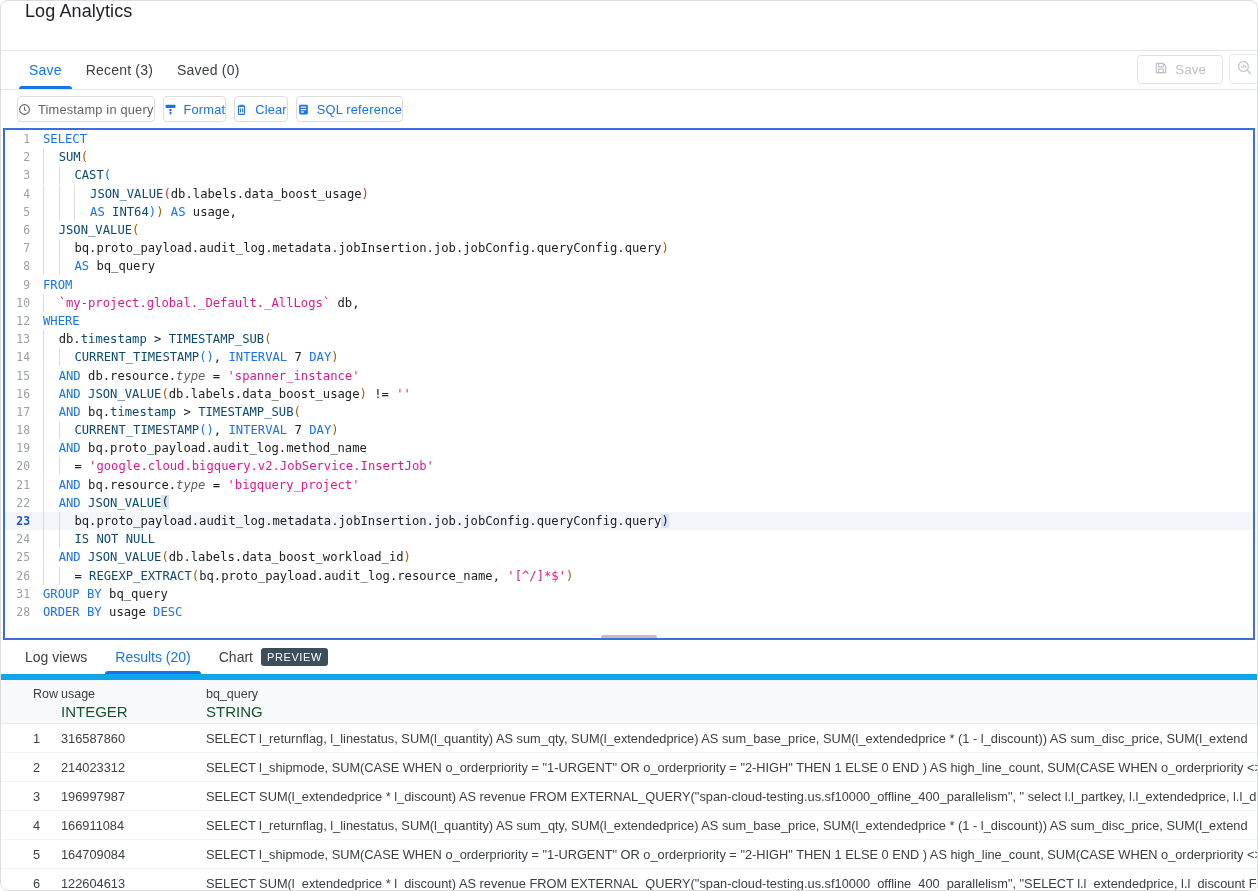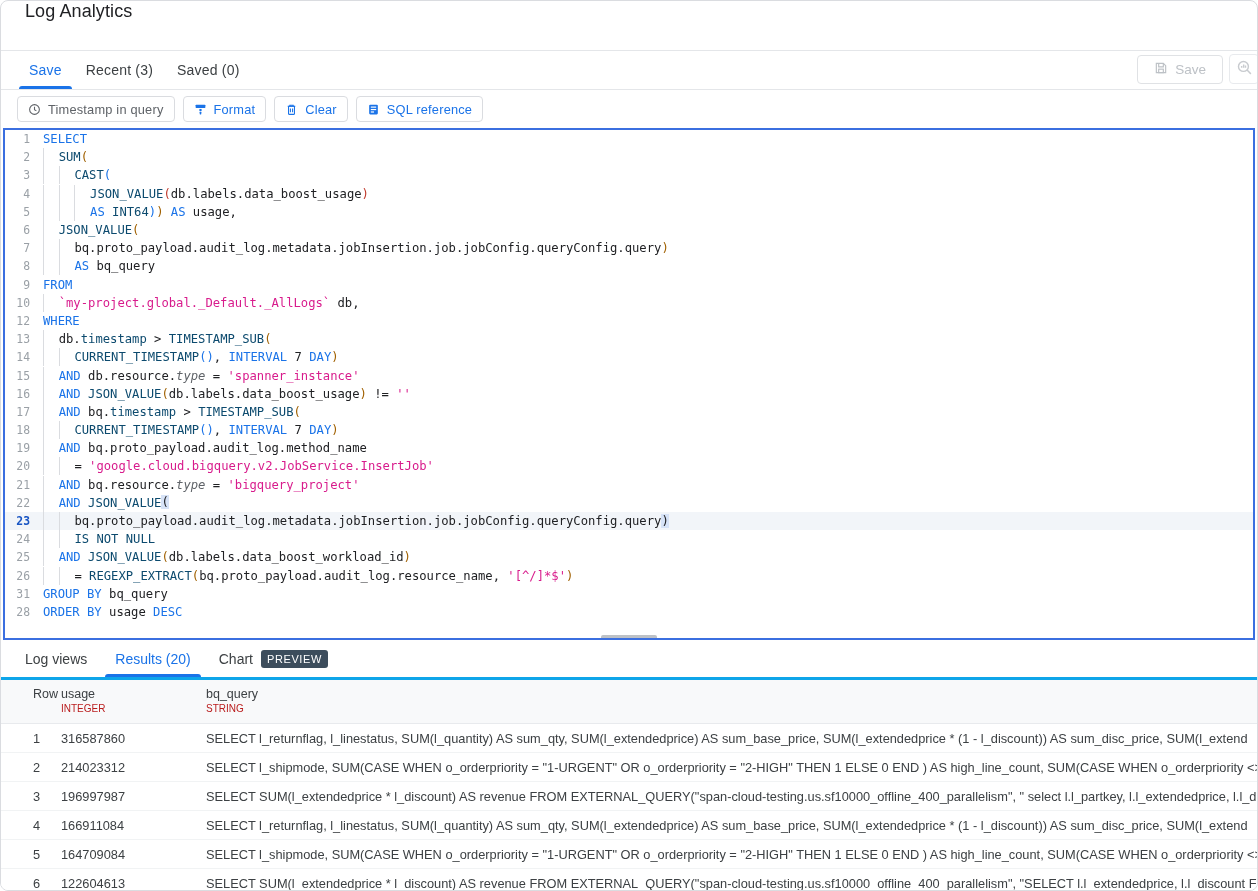--- a/index.html
+++ b/index.html
@@ -79,21 +79,21 @@
 
   
   .qtoolbar {
     height: 38px; min-height: 38px;
     display: flex; align-items: center; gap: 8px;
     padding: 0 16px;
     background: #fff;
   }
   .tbtn {
     display: flex; align-items: center; gap: 7px;
-    height: 26px; padding: 0 10px;
+    height: 26px; padding: 0 0;
     border: 1px solid #dadce0; border-radius: 4px;
     background: #fff;
     font-size: 12.8px; letter-spacing: .2px;
     cursor: pointer; white-space: nowrap;
   }
   .tbtn.muted { color: #5f6368; }
   .tbtn.accent { color: #1a73e8; }
 
   
   .editor-wrap {
@@ -160,21 +160,21 @@
   .results {
     flex: 1;
     display: flex; flex-direction: column;
     overflow: hidden;
     background: #fff;
   }
   .rtabs {
     height: 40px; min-height: 40px;
     display: flex; align-items: flex-end;
     padding: 0 10px;
-    border-bottom: 3px solid #0ea5e9;
+    border-bottom: 6px solid #0ea5e9;
   }
   .rtab {
     position: relative; height: 100%;
     display: flex; align-items: center; gap: 8px;
     padding: 0 14px;
     font-size: 14px; color: #3c4043; cursor: pointer;
   }
   .rtab.active { color: #1a73e8; }
   .rtab.active::after {
     content: ""; position: absolute;
@@ -196,21 +196,21 @@
     background: #f8f9fa;
     border-bottom: 1px solid #e8eaed;
     height: 44px;
     align-items: flex-start;
     padding-top: 7px;
   }
   .th {
     font-size: 12.5px; color: #3c4043;
     display: flex; flex-direction: column; gap: 2px;
   }
-  .th .type { color: #b91c1c; font-size: 10px; }
+  .th .type { color: #14532d; font-size: 15px; }
   .col-row { width: 60px; padding-left: 32px; }
   .col-usage { width: 145px; }
   .col-query { flex: 1; }
   .trow {
     display: flex; align-items: center;
     height: 29px; min-height: 29px;
     border-bottom: 1px solid #f1f3f4;
     font-size: 12.8px; color: #3c4043;
     white-space: nowrap; overflow: hidden;
   }

